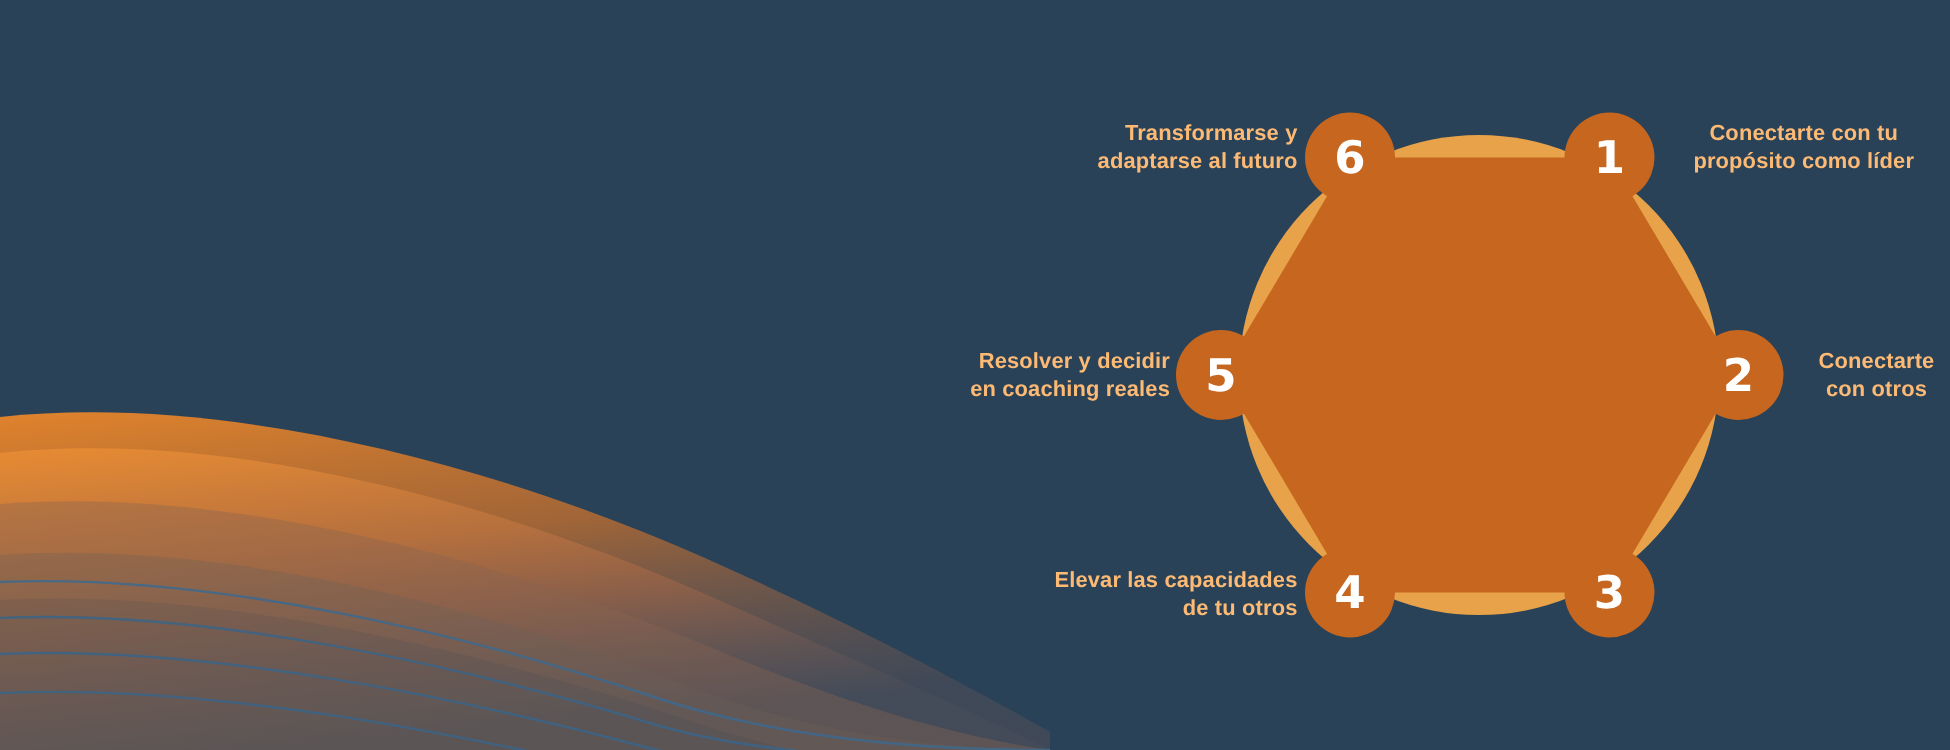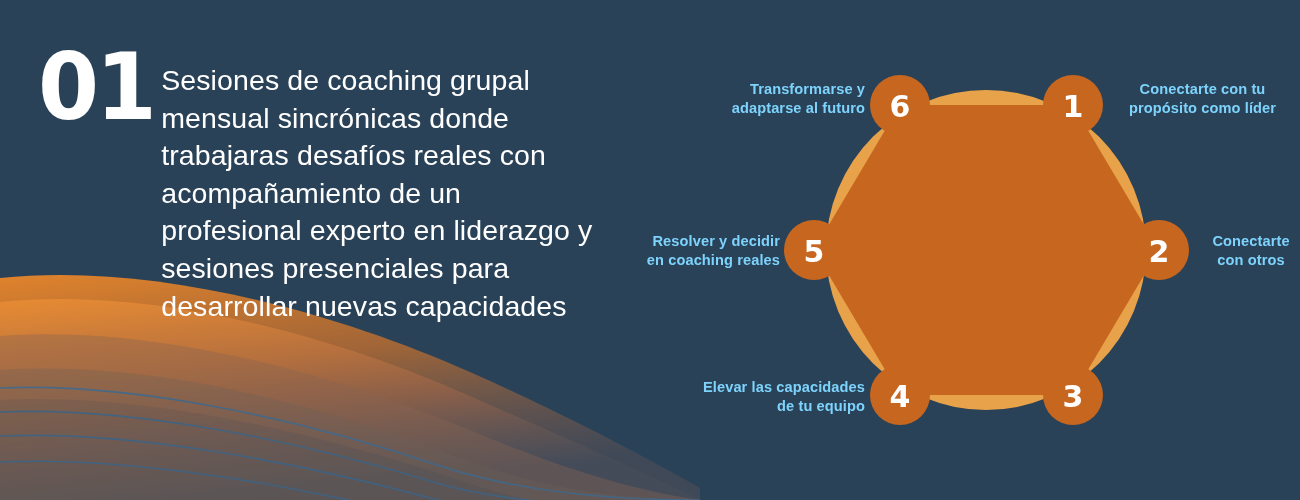--- a/index.html
+++ b/index.html
@@ -80,21 +80,21 @@
     fill: #ffffff;
     font-family: "DejaVu Sans", sans-serif;
     font-size: 30px;
     font-weight: 700;
     text-anchor: middle;
     dominant-baseline: central;
   }
 
   .node-label {
     position: absolute;
-    color: #7dd3fc;
+    color: #fdba74;
     font-size: 14.6px;
     font-weight: 700;
     line-height: 1.28;
     letter-spacing: 0.1px;
     white-space: pre-line;
   }
   .lbl-right { text-align: center; }
   .lbl-left  { text-align: right; }
 </style>
 </head>
@@ -124,24 +124,20 @@
       <g stroke="#3d6a8f" stroke-width="1.6" fill="none" opacity="0.85">
         <path d="M0,148 C140,142 310,182 440,226 C520,252 610,260 700,260"></path>
         <path d="M0,172 C140,166 310,204 440,244 C510,264 610,268 700,268"></path>
         <path d="M0,196 C140,190 310,226 430,258 C510,278 610,282 700,282"></path>
         <path d="M0,222 C140,216 300,248 420,276"></path>
       </g>
       <path d="M0,160 C150,152 330,196 470,244 C560,272 640,282 700,286 L700,300 L0,300 Z" fill="#2a4258" opacity="0.12"></path>
     </svg>
   </div>
 
-  <div class="left-block">
-    <div class="step-number">01</div>
-    <div class="step-body">Sesiones de coaching grupal mensual sincrónicas donde trabajaras desafíos reales con acompañamiento de un profesional experto en liderazgo y sesiones presenciales para desarrollar nuevas capacidades</div>
-  </div>
 
   <div class="diagram">
 
     <svg width="660" height="500" viewBox="0 0 660 500" xmlns="http://www.w3.org/2000/svg">
 
       <circle cx="346" cy="250" r="160" fill="#e8a24a"></circle>
 
       <polygon points="260,105 433,105 519,250 433,395 260,395 174,250" fill="#c6661f"></polygon>
 
       <g>
@@ -162,21 +158,21 @@
     </svg>
 
     <div class="node-label lbl-right" style="left:470px; top:80px; width:185px;">Conectarte con tu
 propósito como líder</div>
 
     <div class="node-label lbl-right" style="left:556px; top:232px; width:110px;">Conectarte
 con otros</div>
 
 
     <div class="node-label lbl-left" style="left:10px; top:378px; width:215px;">Elevar las capacidades
-de tu equipo</div>
+de tu otros</div>
 
     <div class="node-label lbl-left" style="left:-20px; top:232px; width:160px;">Resolver y decidir
 en coaching reales</div>
 
     <div class="node-label lbl-left" style="left:40px; top:80px; width:185px;">Transformarse y
 adaptarse al futuro</div>
 
   </div>
 
 </div>

